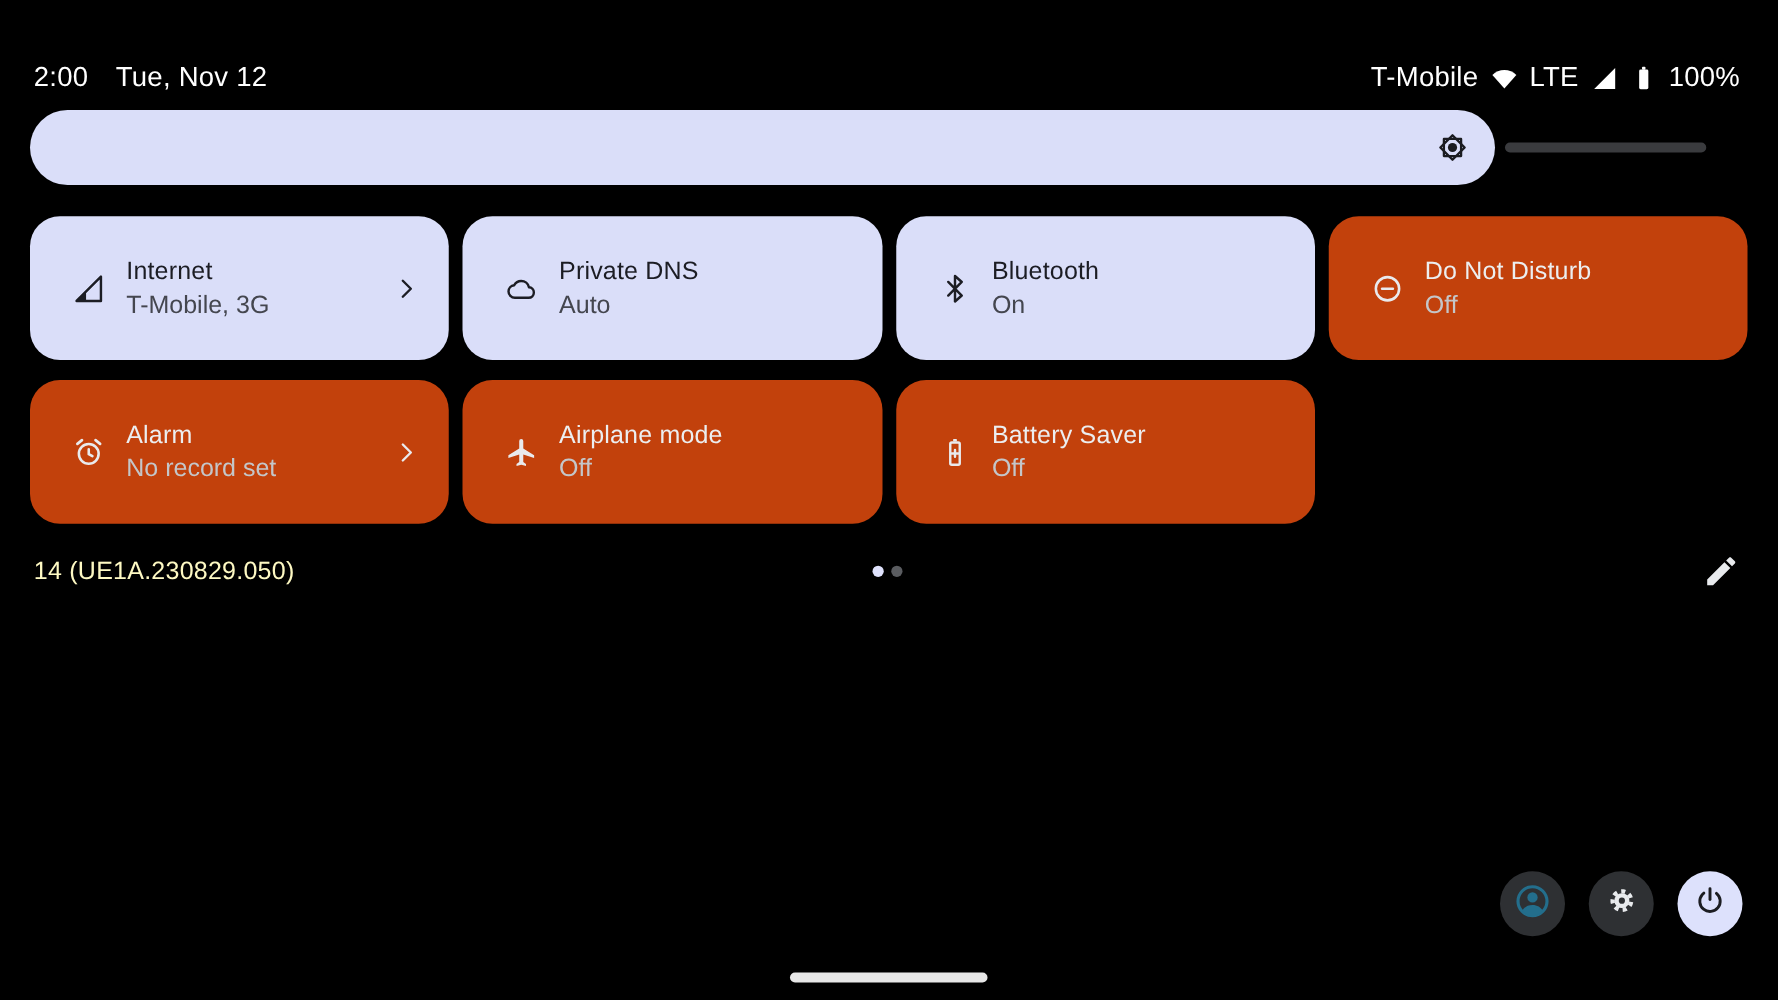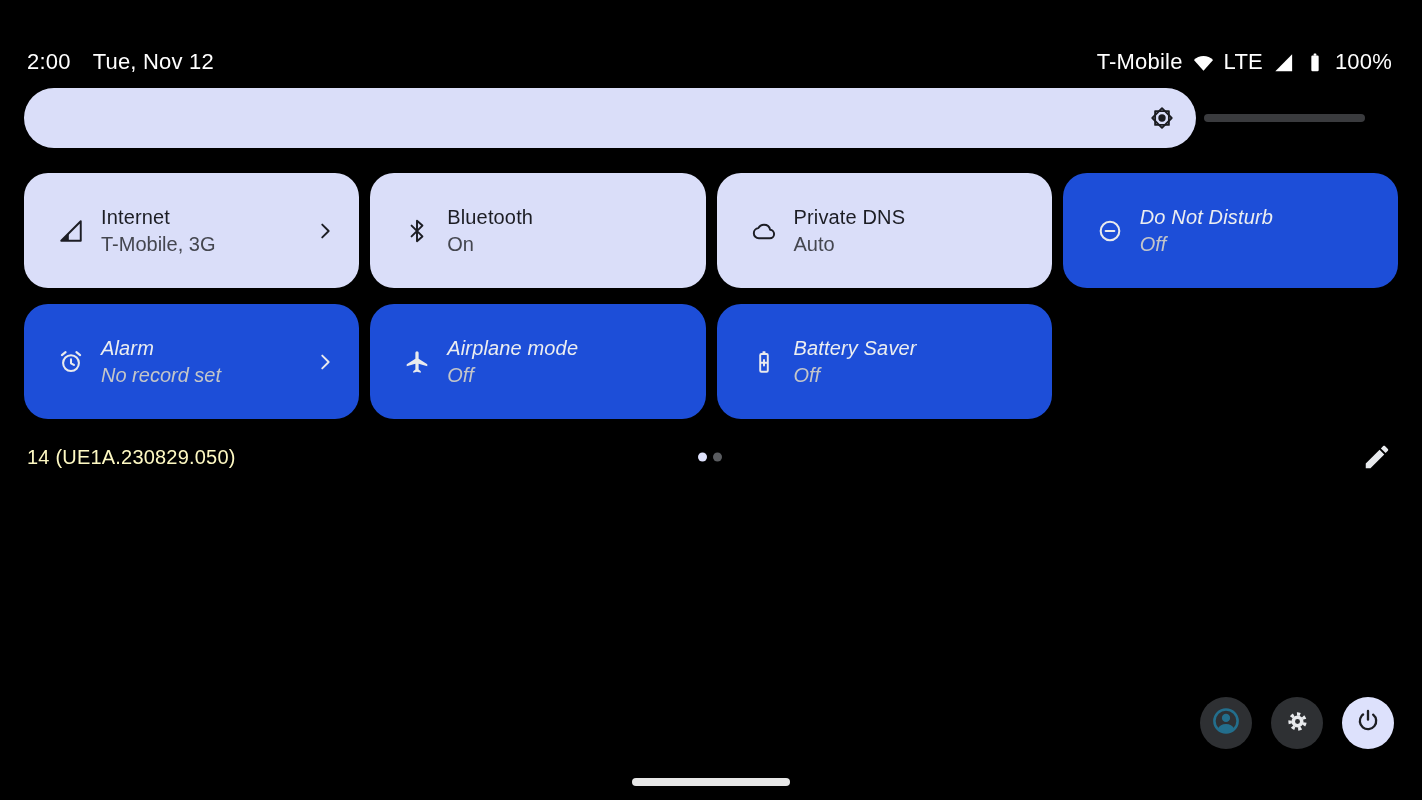--- a/index.html
+++ b/index.html
@@ -35,21 +35,21 @@
   .qs-grid {
     position:absolute; left:24px; top:173px; width:1374px;
     display:grid; grid-template-columns:repeat(4,1fr);
     column-gap:11px; row-gap:16px;
   }
   .tile {
     display:flex; align-items:center; height:115px; border-radius:24px;
     cursor:pointer;
   }
   .tile.active   { background:#dadef9; color:#1c1d24; }
-  .tile.inactive { background:#1d4ed8; color:#e9eaed;font-style:italic; }
+  .tile.inactive { background:#c2410c; color:#e9eaed; }
   .t-icon { width:26px; height:26px; margin-left:34px; flex:0 0 auto; }
   .t-icon svg { display:block; width:100%; height:100%; }
   .t-text { margin-left:17px; min-width:0; }
   .t-title { font-size:20px; line-height:27px; font-weight:500; letter-spacing:.15px; white-space:nowrap; }
   .t-sub   { font-size:20px; line-height:27px; font-weight:400; white-space:nowrap; }
   .active .t-title { color:#1c1d24; } .active .t-sub { color:#44464f; }
   .inactive .t-title { color:#eceef0; } .inactive .t-sub { color:#c4c6c9; }
   .t-chevron { margin-left:auto; margin-right:23px; width:22px; height:22px; flex:0 0 auto; }
   
   .buildrow {
@@ -139,40 +139,40 @@
     <span class="t-chevron">
       <svg viewBox="0 0 24 24">
           <path d="M9 5 l7 7 -7 7" fill="none" stroke="currentColor" stroke-width="2.1" stroke-linecap="round" stroke-linejoin="round"></path>
         </svg>
     </span>
   </div>
 
   <div class="tile active">
     <span class="t-icon">
       <svg viewBox="0 0 24 24">
-        <path d="M7 7 L17 17 L12 21.4 L12 2.6 L17 7 L7 17" fill="none" stroke="currentColor" stroke-width="1.8" stroke-linecap="round" stroke-linejoin="round"></path>
-      </svg>
-    </span>
-    <span class="t-text">
-      <div class="t-title">Bluetooth</div>
-      <div class="t-sub">On</div>
-    </span>
-  </div>
-
-  <div class="tile active">
-    <span class="t-icon">
-      <svg viewBox="0 0 24 24">
         <g transform="translate(2.6,3.1) scale(0.78)">
           <path d="M19.35 10.04 A7.49 7.49 0 0 0 12 4 C9.11 4 6.6 5.64 5.35 8.04 A5.99 5.99 0 0 0 0 14 c0 3.31 2.69 6 6 6 h13 c2.76 0 5-2.24 5-5 0-2.64-2.05-4.78-4.65-4.96 Z" fill="none" stroke="currentColor" stroke-width="2.3" stroke-linejoin="round"></path>
         </g>
       </svg>
     </span>
     <span class="t-text">
       <div class="t-title">Private DNS</div>
       <div class="t-sub">Auto</div>
+    </span>
+  </div>
+
+  <div class="tile active">
+    <span class="t-icon">
+      <svg viewBox="0 0 24 24">
+        <path d="M7 7 L17 17 L12 21.4 L12 2.6 L17 7 L7 17" fill="none" stroke="currentColor" stroke-width="1.8" stroke-linecap="round" stroke-linejoin="round"></path>
+      </svg>
+    </span>
+    <span class="t-text">
+      <div class="t-title">Bluetooth</div>
+      <div class="t-sub">On</div>
     </span>
   </div>
 
   <div class="tile inactive">
     <span class="t-icon">
       <svg viewBox="0 0 24 24">
         <circle cx="12" cy="12" r="8.6" fill="none" stroke="currentColor" stroke-width="1.9"></circle>
         <line x1="8" y1="12" x2="16" y2="12" stroke="currentColor" stroke-width="1.9" stroke-linecap="round"></line>
       </svg>
     </span>

